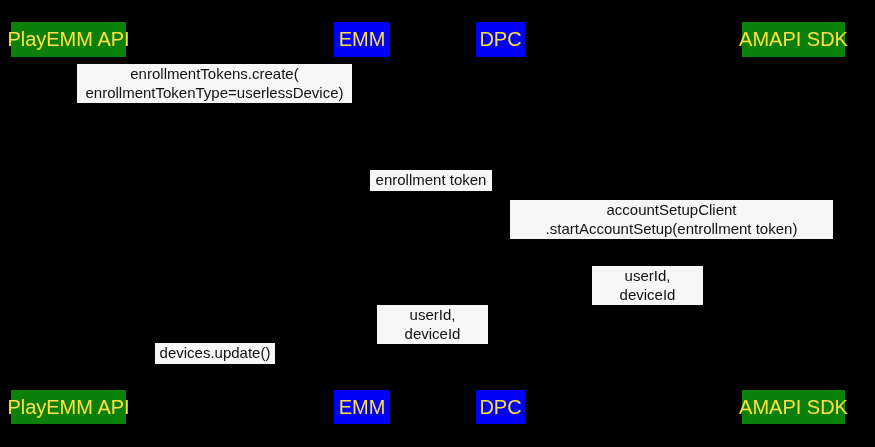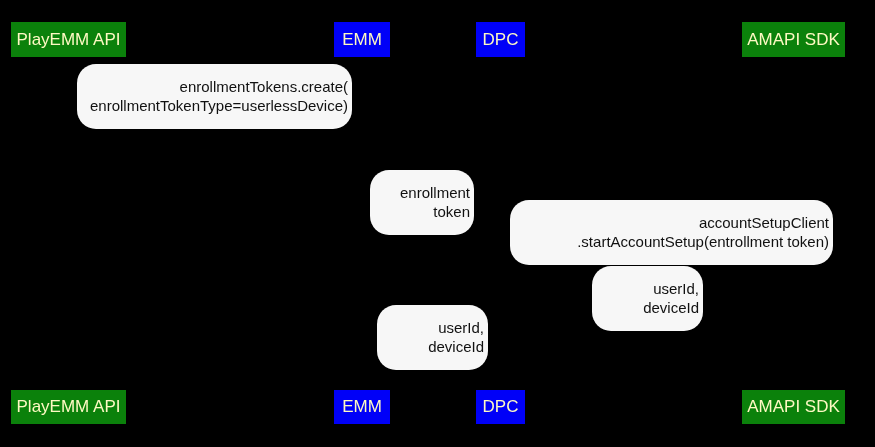--- a/index.html
+++ b/index.html
@@ -14,50 +14,49 @@
     background: #000000;
     overflow: hidden;
     font-family: "Liberation Sans", "DejaVu Sans", sans-serif;
   }
   .actor {
     position: absolute;
     height: 35px;
     display: flex;
     align-items: center;
     justify-content: center;
-    color: #fef9c3;
-    font-size: 17px;
+    color: #fde047;
+    font-size: 20px;
     white-space: nowrap;
   }
   
   .a-top-0 { left: 11px;  top: 22px; width: 115px; }
   .a-top-1 { left: 334px; top: 22px; width: 56px;  }
   .a-top-2 { left: 476px; top: 22px; width: 49px;  }
   .a-top-3 { left: 742px; top: 22px; width: 103px; }
   
   .a-bot-0 { left: 11px;  top: 390px; width: 115px; height: 34px; }
   .a-bot-1 { left: 334px; top: 390px; width: 56px;  height: 34px; }
   .a-bot-2 { left: 476px; top: 390px; width: 49px;  height: 34px; }
   .a-bot-3 { left: 742px; top: 390px; width: 103px; height: 34px; }
 
   .msg {
     position: absolute;
     box-sizing: border-box;
     background: #f7f7f7;
     color: #111111;
     font-size: 15px;
     line-height: 18.5px;
-    text-align: right;
+    text-align: center;
     white-space: pre-line;
-    padding: 14px 4px;
-    border-radius: 19px;
+    padding: 1px 4px;
   }
   .m-0 { left: 77px;  top: 64px;  width: 275px; }
   .m-1 { left: 155px; top: 131px; width: 120px; }
-  .m-2 { left: 370px; top: 170px; width: 104px; }
+  .m-2 { left: 370px; top: 170px; width: 122px; }
   .m-3 { left: 510px; top: 200px; width: 323px; }
   .m-4 { left: 592px; top: 266px; width: 111px; }
   .m-5 { left: 377px; top: 305px; width: 111px; }
   .m-6 { left: 155px; top: 343px; width: 120px; }
 </style>
 </head>
 <body>
 
 <div class="stage">
 
@@ -66,19 +65,20 @@
   <div class="actor a-top-2" style="background: rgb(0, 0, 248);">DPC</div>
   <div class="actor a-top-3" style="background: rgb(11, 129, 11);">AMAPI SDK</div>
 
   <div class="msg m-0">enrollmentTokens.create(
 enrollmentTokenType=userlessDevice)</div>
   <div class="msg m-2">enrollment token</div>
   <div class="msg m-3">accountSetupClient
 .startAccountSetup(entrollment token)</div>
   <div class="msg m-4">userId, deviceId</div>
   <div class="msg m-5">userId, deviceId</div>
+  <div class="msg m-6">devices.update()</div>
 
   <div class="actor a-bot-0" style="background: rgb(11, 129, 11);">PlayEMM API</div>
   <div class="actor a-bot-1" style="background: rgb(0, 0, 248);">EMM</div>
   <div class="actor a-bot-2" style="background: rgb(0, 0, 248);">DPC</div>
   <div class="actor a-bot-3" style="background: rgb(11, 129, 11);">AMAPI SDK</div>
 
 </div>
 
 </body></html>

